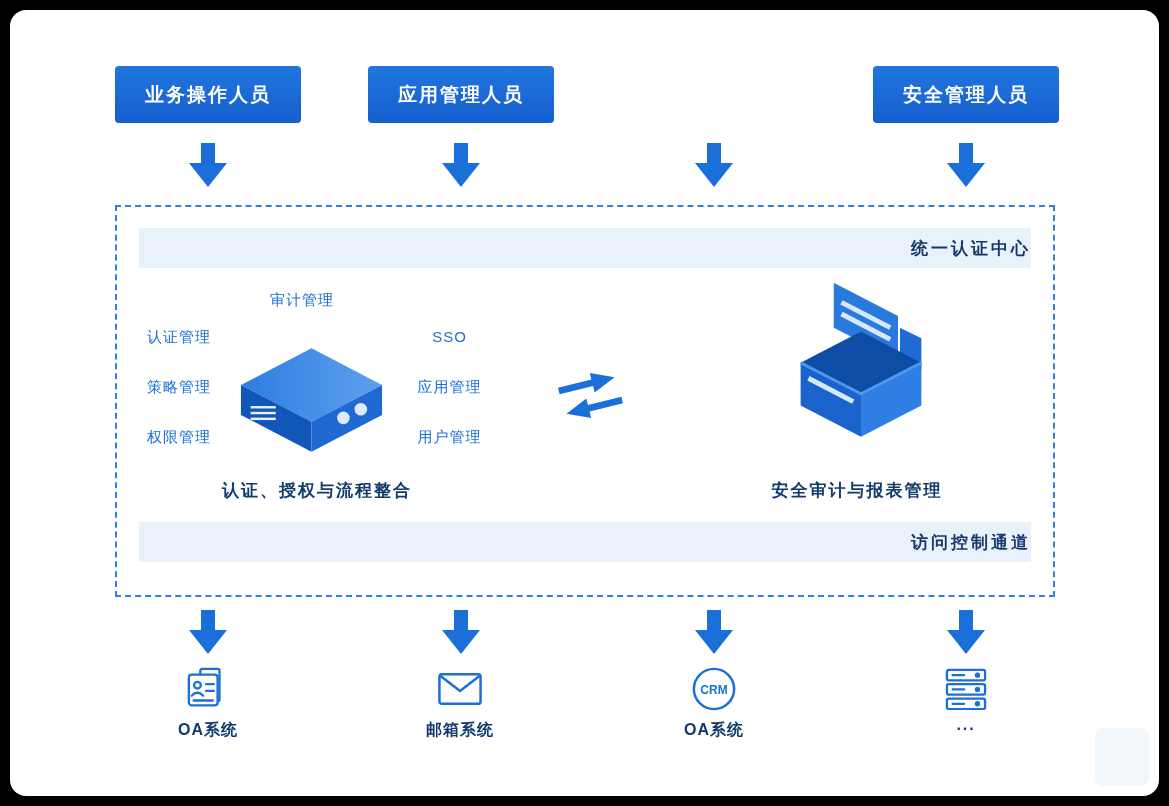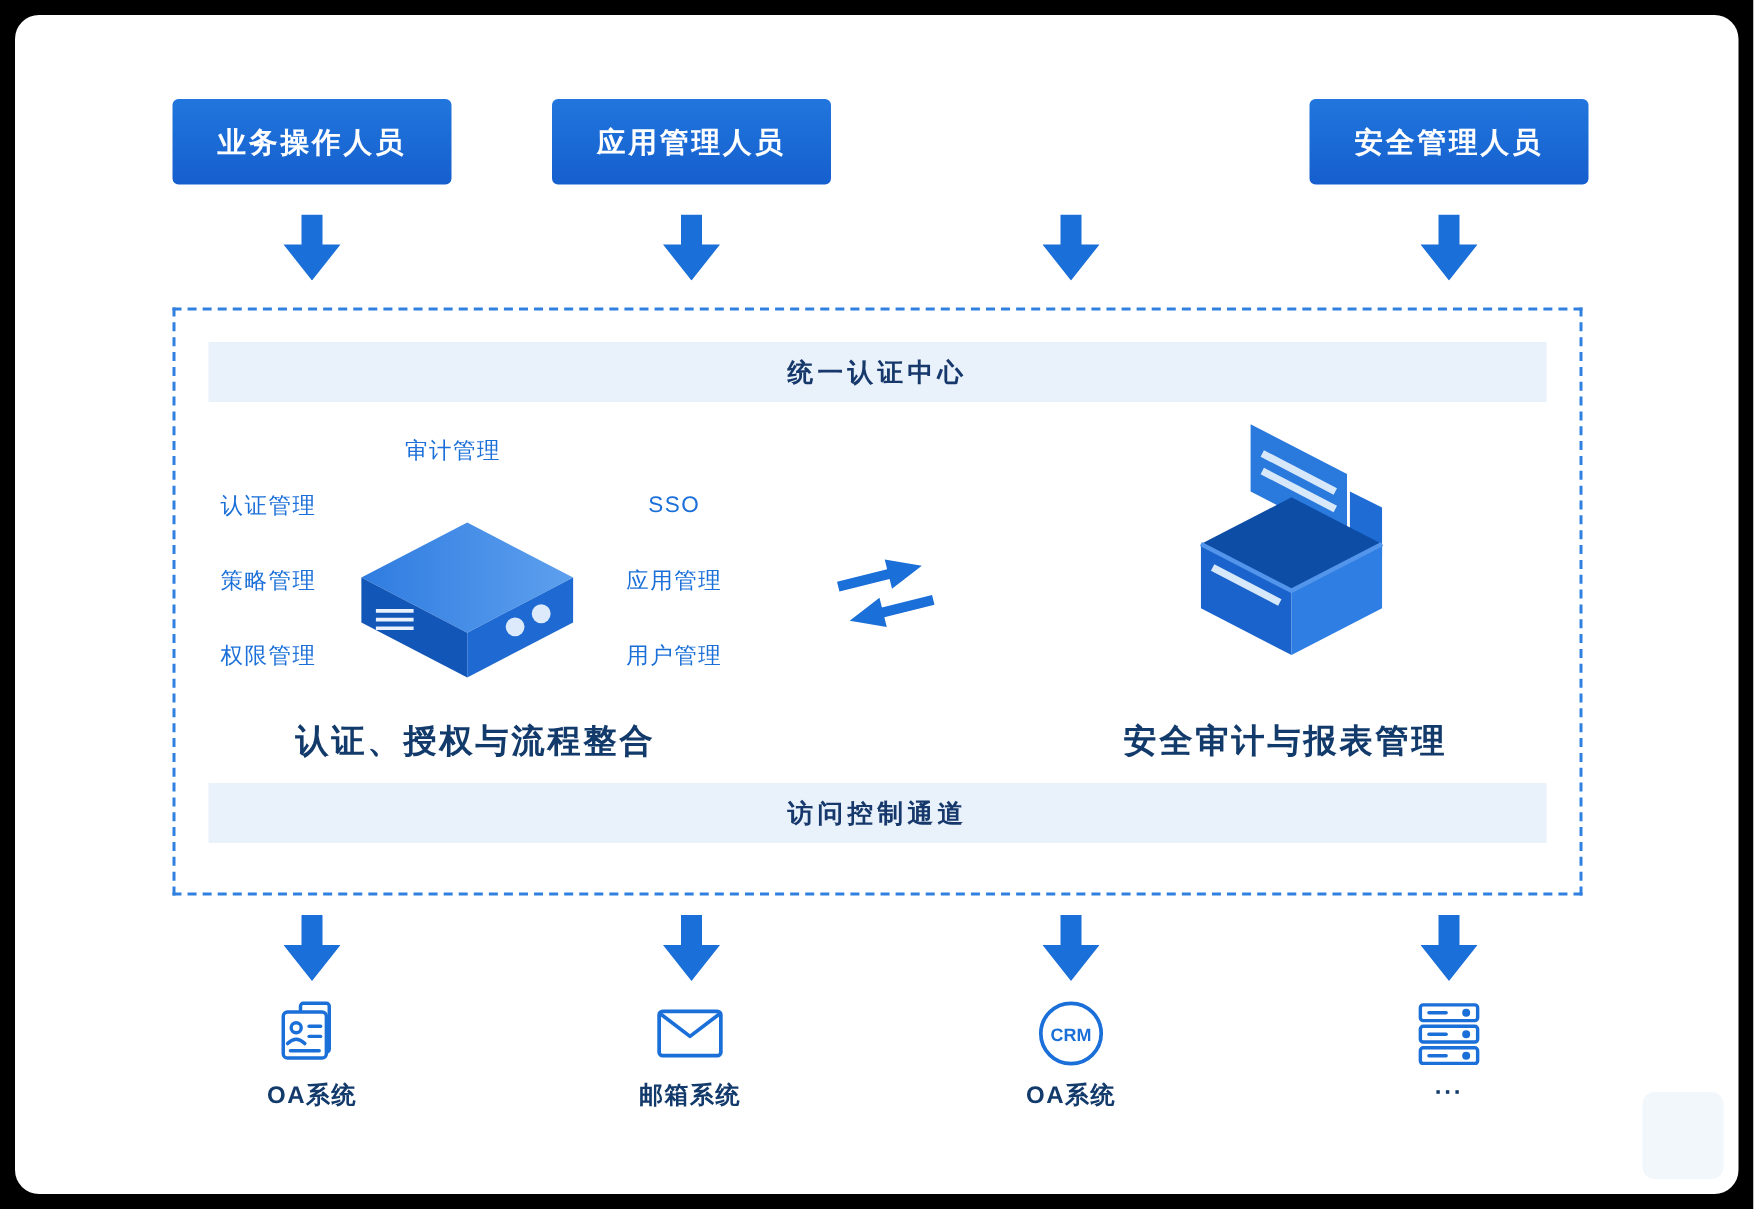--- a/index.html
+++ b/index.html
@@ -12,29 +12,29 @@
           display:flex; align-items:center; justify-content:center;
           font-size:19px; font-weight:bold; letter-spacing:2px; }
 
   .arrow { position:absolute; width:38px; height:44px; color:#1b6fd8; }
   .arrow svg { display:block; width:100%; height:100%; }
 
   .dashed { position:absolute; left:105px; top:195px; width:940px; height:392px;
             border:2px dashed #3080e0; }
 
   .band { position:absolute; left:22px; right:22px; height:40px; background:#e9f1fb;
-          display:flex; align-items:center; justify-content:center;
+          display:flex; align-items:center; justify-content:flex-end;
           font-size:17px; font-weight:bold; color:#16386b; letter-spacing:3px; }
   .band-top { top:21px; }
   .band-bottom { top:315px; }
 
   .feat { position:absolute; font-size:15px; font-weight:normal; color:#1b6fd8; letter-spacing:1px; }
   .feat-r { width:95px; text-align:center; }
 
-  .caption { position:absolute; top:272px; font-size:22px; font-weight:bold; color:#123a6b;
+  .caption { position:absolute; top:272px; font-size:17px; font-weight:bold; color:#123a6b;
              text-align:center; letter-spacing:2px; }
 
   .illus { position:absolute; }
   .illus svg { display:block; width:100%; height:100%; }
 
   .sysicon { position:absolute; top:650px; width:60px; height:58px;
              display:flex; align-items:center; justify-content:center; color:#1b6fd8; }
   .syslabel { position:absolute; top:710px; width:160px; text-align:center;
               font-size:16px; font-weight:bold; color:#123a6b; letter-spacing:1px; }
 

